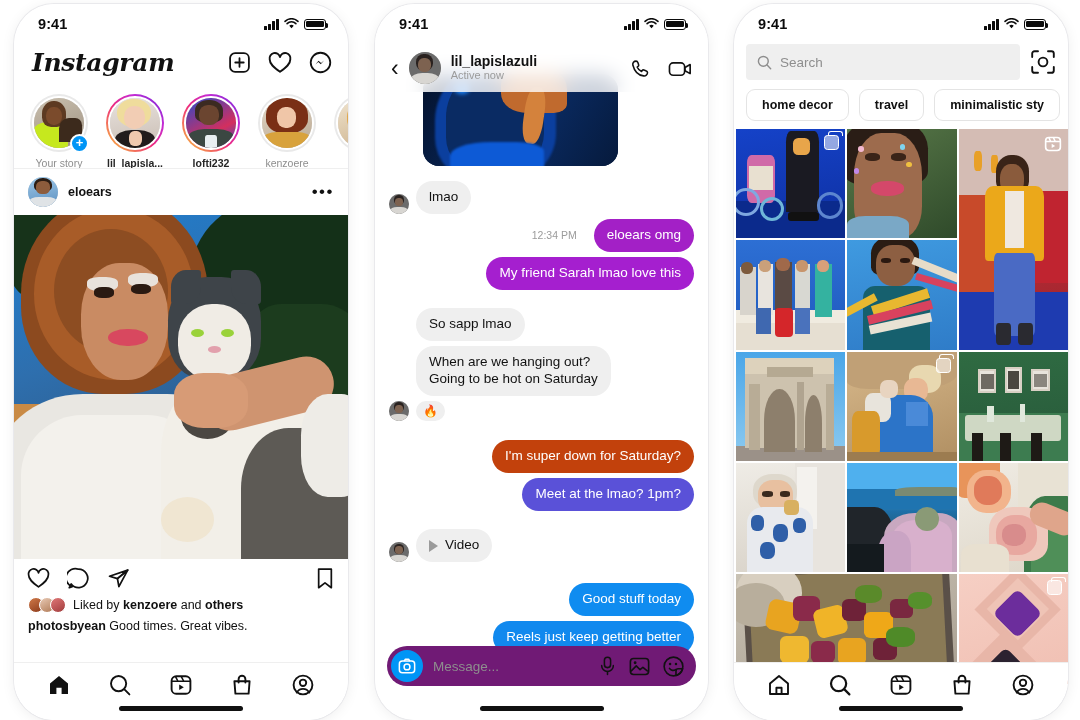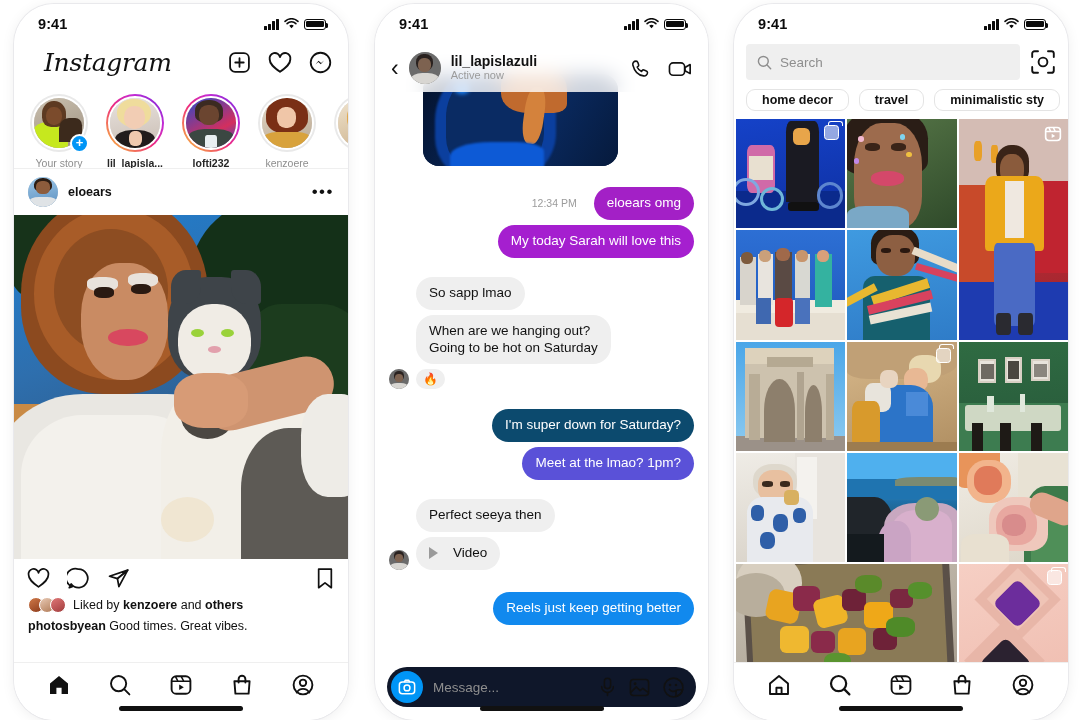--- a/index.html
+++ b/index.html
@@ -36,21 +36,21 @@
   .batt i { display:block; height:100%; background:#0b0b0b; border-radius:1.2px; }
 
   
   .home-ind { position:absolute; bottom:9px; left:50%; transform:translateX(-50%);
     width:124px; height:5px; border-radius:3px; background:#111; z-index:40; }
 
   
   .ig-header { height:48px; display:flex; align-items:center;
     justify-content:space-between; padding:0 16px 0 18px; }
   .ig-wordmark { font-family:"DejaVu Serif", serif; font-size:25px; font-style:italic;
-    font-weight:400; color:#111; letter-spacing:-.3px; line-height:1;margin-left:12px; }
+    font-weight:700; color:#111; letter-spacing:-.3px; line-height:1; }
   .ig-actions { display:flex; align-items:center; gap:17px; }
 
   .stories { display:flex; gap:14px; padding:8px 0 6px 14px; overflow:hidden; height:82px; }
   .story { width:62px; flex:0 0 62px; text-align:center; }
   .story .ring { width:58px; height:58px; border-radius:50%; margin:0 auto; padding:2.2px;
     position:relative; }
   .story.has-ring .ring { background:linear-gradient(45deg,#f9ce34,#ee2a7b 45%,#c62bd4 72%,#6228d7); }
   .story.no-ring .ring { background:#e9e9e9; }
   .story .ring .inner { width:100%; height:100%; border-radius:50%; background:#fff; padding:2px; }
   .av { width:100%; height:100%; border-radius:50%; overflow:hidden; position:relative;
@@ -113,39 +113,39 @@
 
   .bub { max-width:77%; padding:8px 13px; border-radius:18px; font-size:13.5px;
     line-height:1.25; }
   .bub.in { background:#efefef; color:#111; }
   .bub.out { color:#fff; }
   .media-bubble { width:195px; height:92px; border-radius:16px; overflow:hidden;
     position:relative; background:#0a2246; }
   .time-label { font-size:10.5px; color:#9b9b9b; margin-right:10px; align-self:center; }
   .reaction { background:#efefef; border-radius:14px; padding:3px 7px; font-size:12px;
     display:inline-block; width:max-content; }
-  .video-bub { background:#efefef; color:#8e8e8e; display:flex; align-items:center; gap:15px; }
+  .video-bub { background:#efefef; color:#8e8e8e; display:flex; align-items:center; gap:7px; }
   .tri { width:0;height:0;border-left:9px solid #9a9a9a;
     border-top:6px solid transparent;border-bottom:6px solid transparent; }
 
-  .dm-input { position:absolute; left:12px; right:12px; bottom:13px; height:40px;
-    background:#0f172a; border-radius:21px; display:flex; align-items:center;
+  .dm-input { position:absolute; left:12px; right:12px; bottom:34px; height:40px;
+    background:#701a75; border-radius:21px; display:flex; align-items:center;
     padding:0 12px 0 4px; gap:10px; z-index:25; }
   .cam-btn { width:32px; height:32px; border-radius:50%; background:#0095f6;
     display:flex; align-items:center; justify-content:center; flex:0 0 32px; }
   .dm-input .ph { flex:1; font-size:13.5px; color:#8e8e8e; }
   .dm-input .ic { display:flex; align-items:center; gap:13px; }
 
   
   .ex-top { padding:6px 12px 0; display:flex; align-items:center; gap:10px; }
   .searchbar { flex:1; height:36px; background:#efefef; border-radius:4px;
     display:flex; align-items:center; gap:8px; padding:0 11px; }
   .searchbar .ph { font-size:13.5px; color:#8e8e8e; }
   .chips { display:flex; gap:10px; padding:9px 12px 8px; overflow:hidden; }
-  .chip { border:1px solid #e4e4e4; border-radius:9px; height:22px; padding:0 15px;
+  .chip { border:1px solid #e4e4e4; border-radius:9px; height:32px; padding:0 15px;
     display:flex; align-items:center; font-size:12.5px; font-weight:700; color:#111;
     white-space:nowrap; background:#fff; }
 
   .grid { display:grid; grid-template-columns:repeat(3,1fr); gap:2px; padding:0 0 0 2px;
     width:334px; }
   .cell { position:relative; overflow:hidden; background:#ccc; aspect-ratio:1/1; }
   .cell.tall { grid-row:span 2; aspect-ratio:auto; }
   .cell.wide { grid-column:span 2; aspect-ratio:2/1; }
   .badge { position:absolute; top:6px; right:6px; z-index:3; }
   .multi { width:15px; height:15px; border:1.8px solid #fff; border-radius:3.5px;
@@ -410,88 +410,98 @@
         <span style="left:40%;top:-10%;width:34%;height:52%;background:#c06a2e;border-radius:40% 50% 20% 40%"></span>
         <span style="left:52%;top:14%;width:10%;height:62%;background:#d4823c;border-radius:40%;transform:rotate(8deg)"></span>
         <span style="left:14%;bottom:-8%;width:48%;height:34%;background:#0d5ad6;border-radius:44% 30% 0 0;filter:blur(1px)"></span>
       </div>
     </div>
   </div>
 
   <div class="dm-body">
     <div style="height:94px"></div>
 
-
-    <div class="row out">
-      <div class="time-label">12:34 PM</div>
-      <div class="bub out" style="background:#a320c6">eloears omg</div>
-    </div>
-
-    <div class="row out">
-      <div class="bub out" style="background:#a51fcf">My today Sarah will love this</div>
-    </div>
-
-    <div style="height:9px"></div>
-
-    <div class="row">
-      <div class="mini-av ghost"></div>
-      <div class="bub in">So sapp lmao</div>
-    </div>
-
-    <div class="row">
-      <div class="mini-av ghost"></div>
-      <div class="bub in" style="white-space:pre-line">When are we hanging out?
-Going to be hot on Saturday</div>
-    </div>
-
     <div class="row">
       <div class="mini-av">
         <span class="pic">
                 <span style="inset:0;background:#6b6b6b"></span>
         <span style="left:24%;top:8%;width:52%;height:50%;background:#2a2220;border-radius:46%"></span>
         <span style="left:30%;top:22%;width:40%;height:40%;background:#7d6250;border-radius:44%"></span>
         <span style="left:6%;bottom:-10%;width:88%;height:44%;background:#d8d6d2;border-radius:40% 40% 0 0"></span>
               </span>
       </div>
-      <div class="reaction">🔥</div>
-    </div>
-
-    <div style="height:10px"></div>
+      <div class="bub in">lmao</div>
+    </div>
 
     <div class="row out">
-      <div class="bub out" style="background:#0c4a6e">I'm super down for Saturday?</div>
-    </div>
+      <div class="time-label">12:34 PM</div>
+      <div class="bub out" style="background:#a320c6">eloears omg</div>
+    </div>
+
     <div class="row out">
-      <div class="bub out" style="background:#5a51d8">Meet at the lmao? 1pm?</div>
+      <div class="bub out" style="background:#a51fcf">My friend Sarah lmao love this</div>
     </div>
 
     <div style="height:9px"></div>
 
     <div class="row">
       <div class="mini-av ghost"></div>
-      <div class="bub in">Perfect seeya then</div>
+      <div class="bub in">So sapp lmao</div>
+    </div>
+
+    <div class="row">
+      <div class="mini-av ghost"></div>
+      <div class="bub in" style="white-space:pre-line">When are we hanging out?
+Going to be hot on Saturday</div>
     </div>
 
     <div class="row">
       <div class="mini-av">
         <span class="pic">
                 <span style="inset:0;background:#6b6b6b"></span>
         <span style="left:24%;top:8%;width:52%;height:50%;background:#2a2220;border-radius:46%"></span>
         <span style="left:30%;top:22%;width:40%;height:40%;background:#7d6250;border-radius:44%"></span>
         <span style="left:6%;bottom:-10%;width:88%;height:44%;background:#d8d6d2;border-radius:40% 40% 0 0"></span>
               </span>
       </div>
+      <div class="reaction">🔥</div>
+    </div>
+
+    <div style="height:10px"></div>
+
+    <div class="row out">
+      <div class="bub out" style="background:#c2410c">I'm super down for Saturday?</div>
+    </div>
+    <div class="row out">
+      <div class="bub out" style="background:#5a51d8">Meet at the lmao? 1pm?</div>
+    </div>
+
+    <div style="height:9px"></div>
+
+
+    <div class="row">
+      <div class="mini-av">
+        <span class="pic">
+                <span style="inset:0;background:#6b6b6b"></span>
+        <span style="left:24%;top:8%;width:52%;height:50%;background:#2a2220;border-radius:46%"></span>
+        <span style="left:30%;top:22%;width:40%;height:40%;background:#7d6250;border-radius:44%"></span>
+        <span style="left:6%;bottom:-10%;width:88%;height:44%;background:#d8d6d2;border-radius:40% 40% 0 0"></span>
+              </span>
+      </div>
       <div class="bub in video-bub">
         <span class="tri"></span>
         <span>Video</span>
       </div>
     </div>
 
     <div style="height:12px"></div>
 
+    <div class="row out">
+      <div class="bub out" style="background:#0f8cf0">Good stuff today</div>
+    </div>
     <div class="row out">
       <div class="bub out" style="background:#1189ee">Reels just keep getting better</div>
     </div>
   </div>
 
   <div class="dm-header">
     <div class="statusbar" style="position:absolute;top:0;left:0;right:0;padding:6px 22px 0 24px;">
       <div class="sb-time">9:41</div>
       <div class="sb-right">
         <div class="bars">

